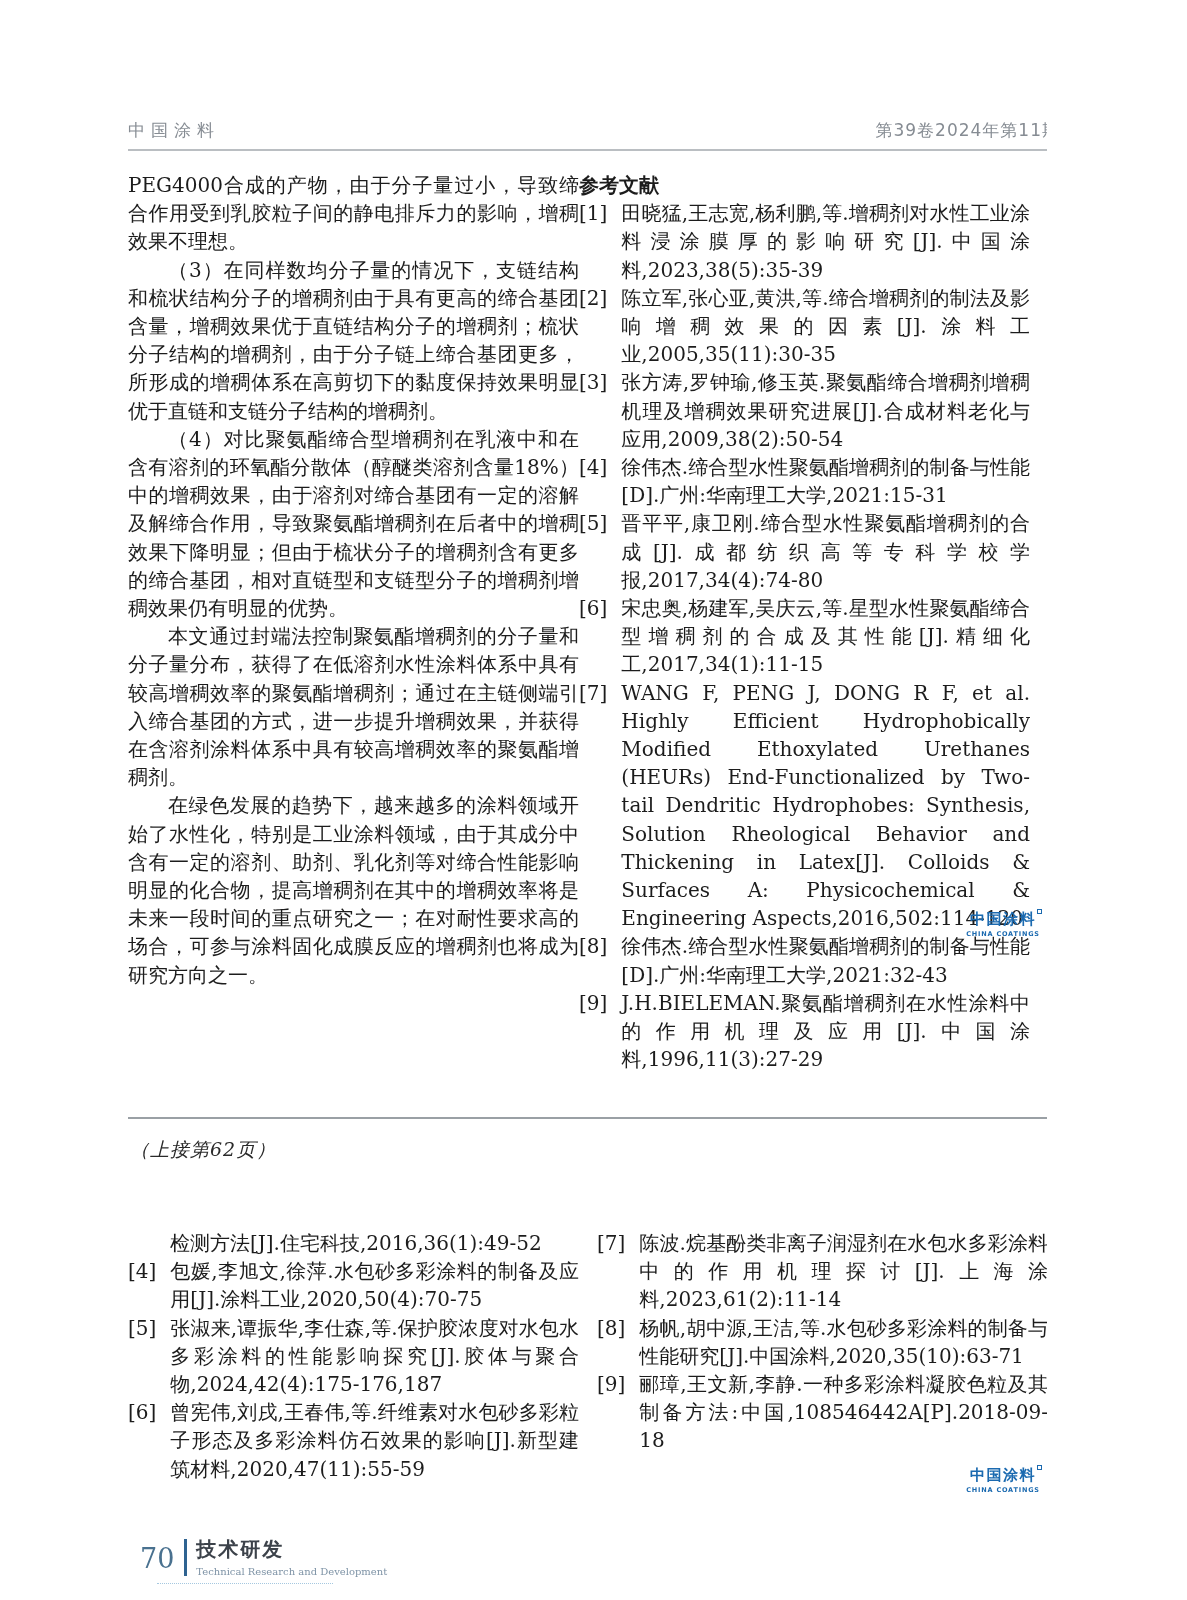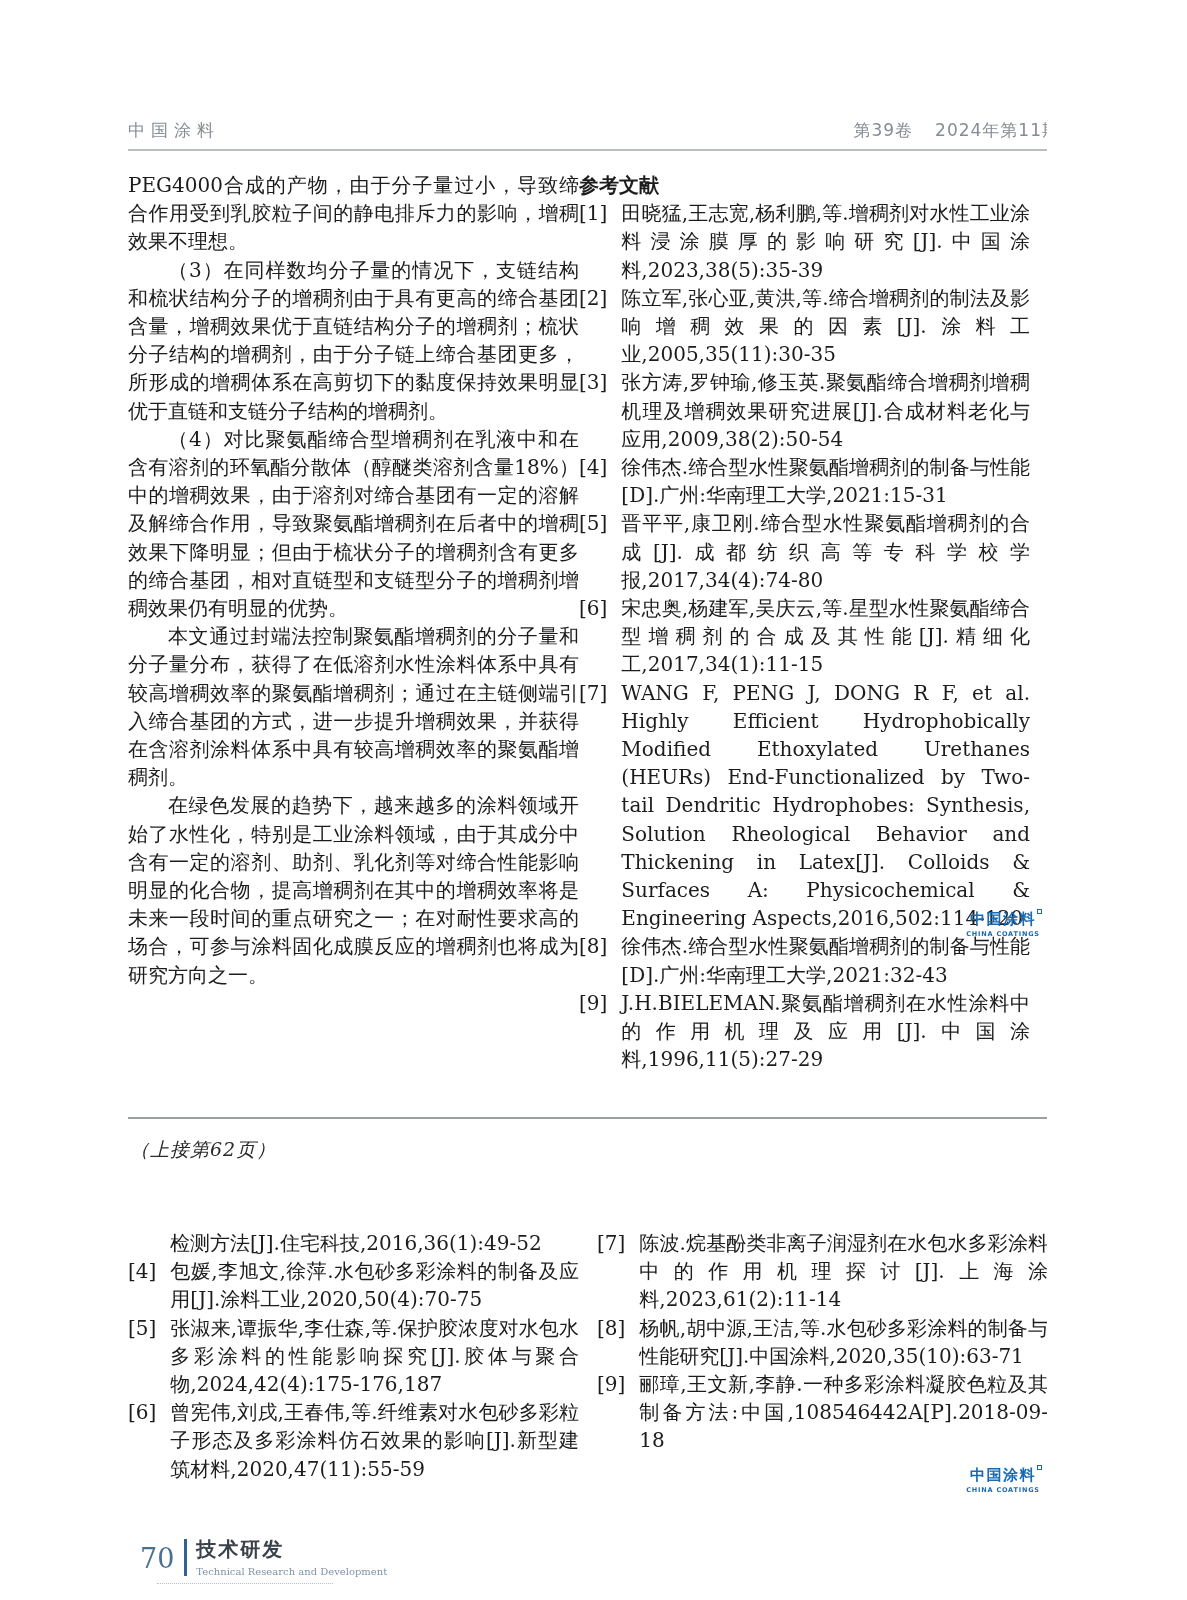--- a/index.html
+++ b/index.html
@@ -11,21 +11,21 @@
   }
   
   .header {
     position:absolute; left:128px; top:78px; width:932px;
     display:flex; justify-content:space-between; align-items:flex-end;
     padding-bottom:7px; border-bottom:2px solid #babec2;
     color:#868c93; font-size:17px;
     font-family:"DejaVu Sans","Liberation Sans",sans-serif;
   }
   .header .journal { letter-spacing:6px; }
-  .header .vol-issue { display:flex; gap:22px; letter-spacing:1px; }
+  .header .vol-issue { display:flex; letter-spacing:1px; }
   
   .columns { position:absolute; left:128px; top:130px; width:932px; display:flex; }
   .col { width:451px; font-size:20px; line-height:28.2px; text-align:justify; }
   .col p { margin:0; }
   .col p.indent { text-indent:2em; }
   
   .refs-title {
     text-align:left; font-weight:bold; font-size:20px; margin:0 0 1px 0;
     font-family:"DejaVu Sans","Liberation Sans",sans-serif;
   }
@@ -113,21 +113,21 @@
       <div class="ref">
         <span class="ref-no">[7]</span>
         <span class="ref-text">WANG F, PENG J, DONG R F, et al. Highly Efficient Hydrophobically Modified Ethoxylated Urethanes (HEURs) End-Functionalized by Two-tail Dendritic Hydrophobes: Synthesis, Solution Rheological Behavior and Thickening in Latex[J]. Colloids &amp; Surfaces A: Physicochemical &amp; Engineering Aspects,2016,502:114-120</span>
       </div>
       <div class="ref">
         <span class="ref-no">[8]</span>
         <span class="ref-text">徐伟杰.缔合型水性聚氨酯增稠剂的制备与性能[D].广州:华南理工大学,2021:32-43</span>
       </div>
       <div class="ref">
         <span class="ref-no">[9]</span>
-        <span class="ref-text">J.H.BIELEMAN.聚氨酯增稠剂在水性涂料中的作用机理及应用[J].中国涂料,1996,11(5):27-29</span>
+        <span class="ref-text">J.H.BIELEMAN.聚氨酯增稠剂在水性涂料中的作用机理及应用[J].中国涂料,1996,11(3):27-29</span>
       </div>
     </div>
   </div>
 
   <div class="brand brand-1">
     <div class="brand-name">中国涂料</div>
     <div class="brand-sub">CHINA COATINGS</div>
   </div>
 
   <div class="section-divider"></div>

